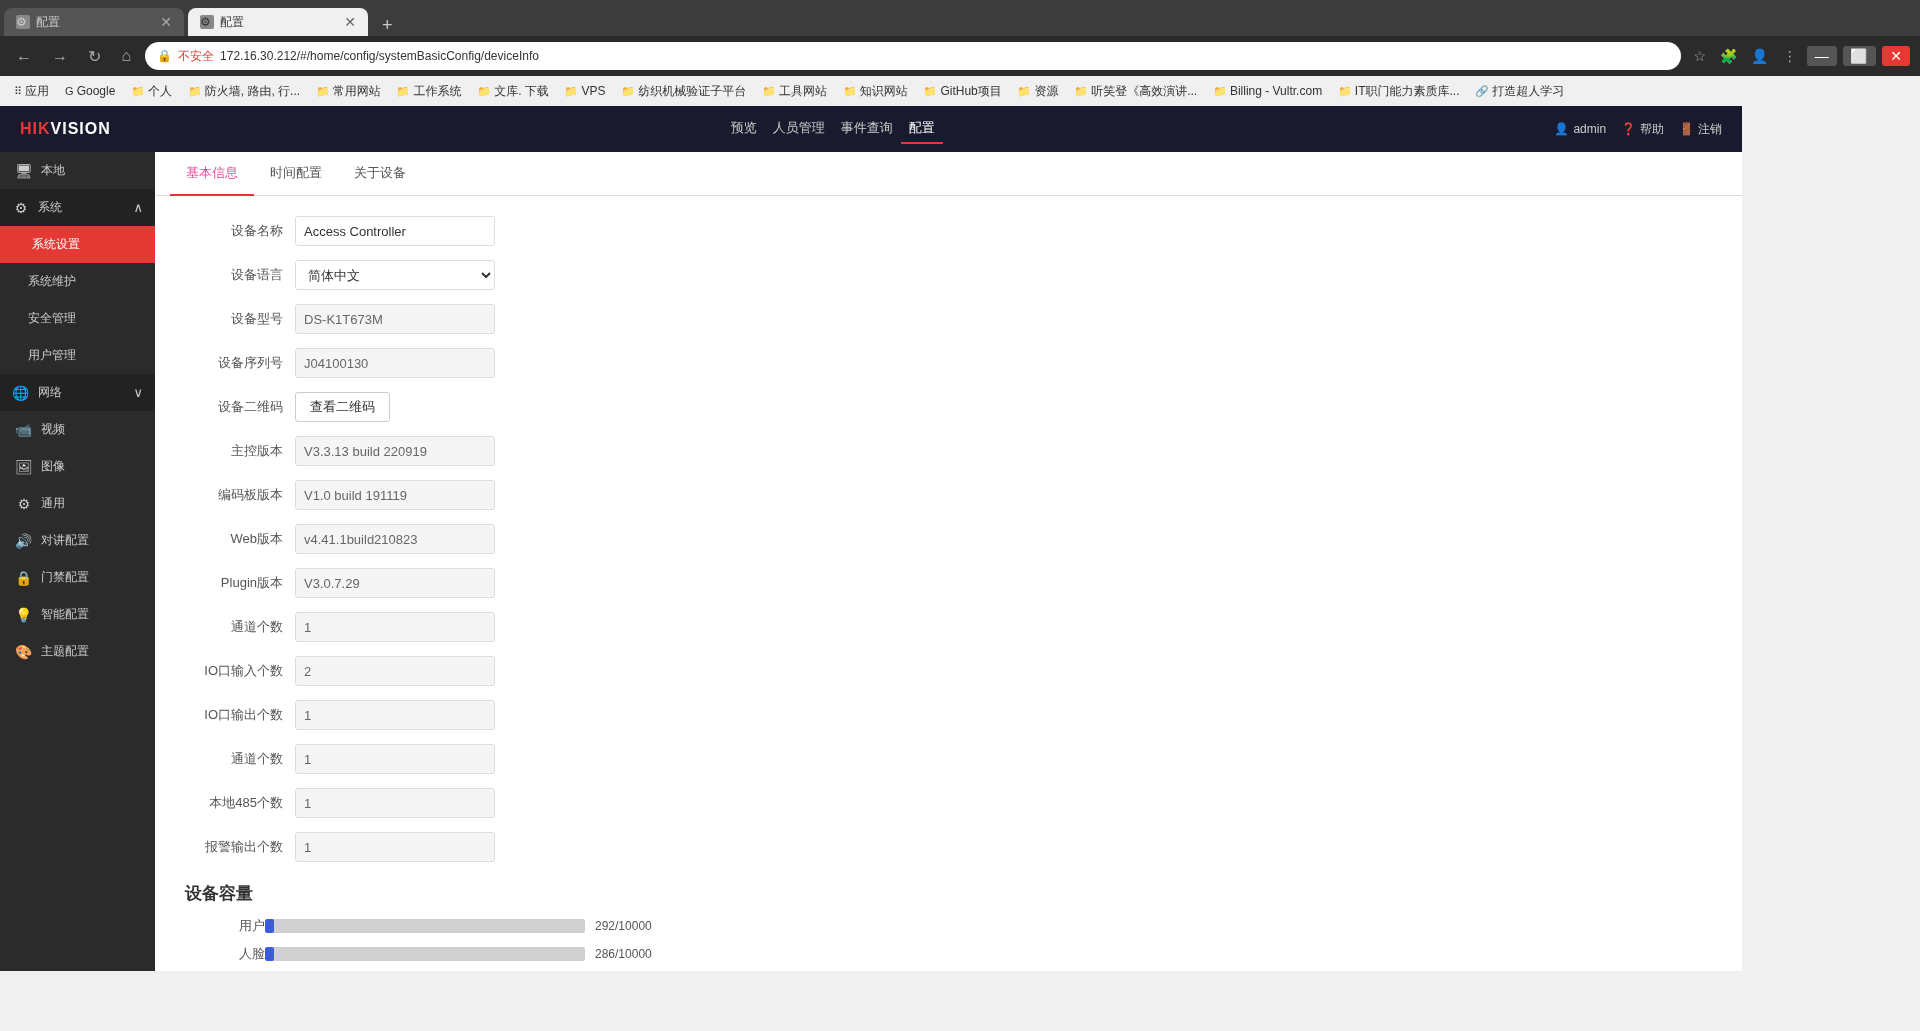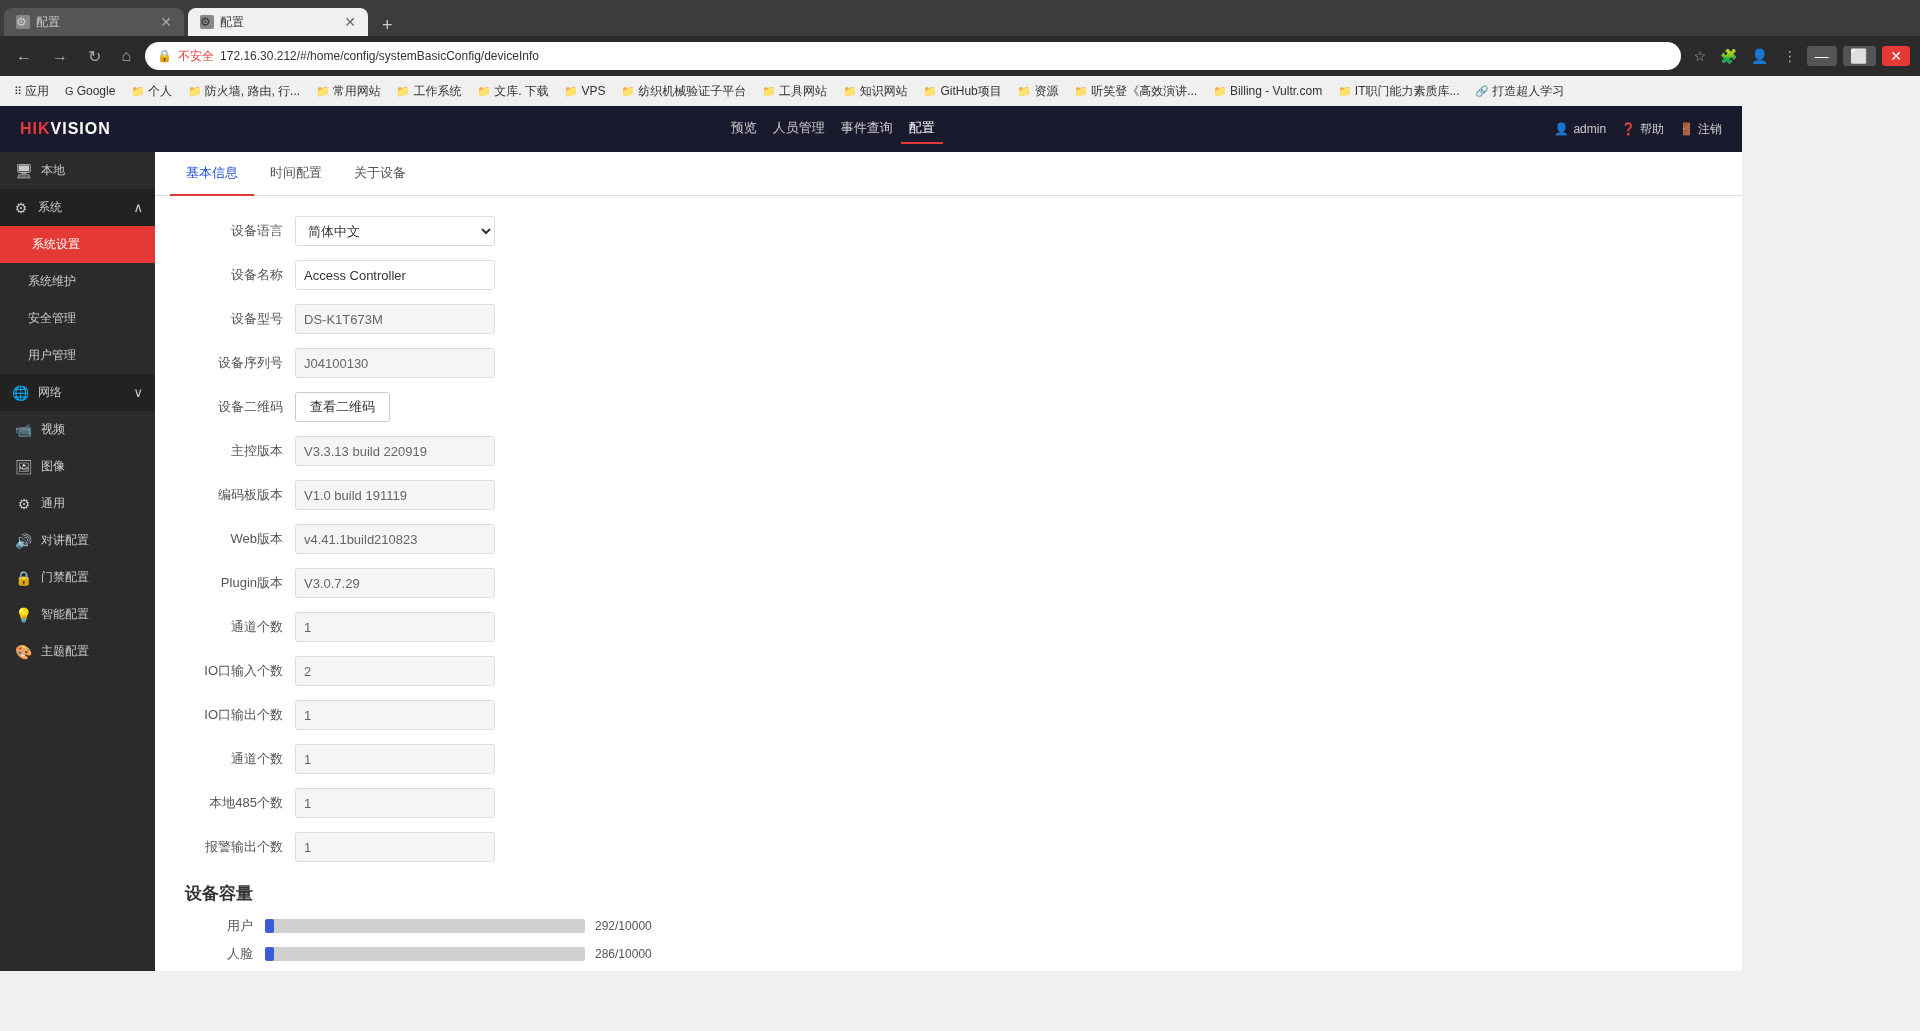--- a/index.html
+++ b/index.html
@@ -51,37 +51,37 @@
     .sidebar-item.section { background: #222; justify-content: space-between; padding: 10px 12px; }
     .sidebar-icon { font-size: 14px; width: 18px; text-align: center; flex-shrink: 0; }
     .sidebar-label { font-size: 12px; }
 
     
     .content-area { flex: 1; background: #fff; overflow-y: auto; }
 
     
     .content-tabs { display: flex; border-bottom: 1px solid #ddd; padding: 0 15px; background: #fff; }
     .content-tab { padding: 12px 16px; font-size: 13px; color: #555; cursor: pointer; border-bottom: 2px solid transparent; margin-bottom: -1px; }
-    .content-tab.active { color: #1d4ed8; border-bottom: 2px solid #e53935; }
+    .content-tab.active { color: #ec4899; border-bottom: 2px solid #e53935; }
 
     
     .form-container { padding: 20px 30px; }
     .form-row { display: flex; align-items: center; margin-bottom: 14px; }
     .form-label { width: 110px; text-align: right; color: #555; font-size: 13px; padding-right: 12px; flex-shrink: 0; }
     .form-input { width: 200px; height: 30px; border: 1px solid #ddd; border-radius: 3px; padding: 0 8px; font-size: 13px; background: #fff; color: #333; }
     .form-input.readonly { background: #f5f5f5; color: #666; }
     .form-select { width: 200px; height: 30px; border: 1px solid #ddd; border-radius: 3px; padding: 0 8px; font-size: 13px; background: #fff; color: #333; }
     .form-btn { padding: 5px 14px; border: 1px solid #ccc; border-radius: 3px; background: #fff; font-size: 13px; color: #333; cursor: pointer; }
 
     .section-title { font-size: 17px; font-weight: bold; color: #333; margin: 20px 0 12px 0; }
 
     
     .capacity-container { margin-top: 5px; }
     .capacity-row { display: flex; align-items: center; margin-bottom: 10px; }
-    .capacity-label { width: 80px; text-align: right; color: #555; font-size: 13px; padding-right: 12px; flex-shrink: 0; }
+    .capacity-label { width: 80px; text-align: right; color: #555; font-size: 13px; flex-shrink: 0; }
     .capacity-bar-container { width: 320px; height: 14px; background: #d0d0d0; border-radius: 2px; overflow: hidden; }
     .capacity-bar { height: 100%; background: #3b5bdb; border-radius: 2px; }
     .capacity-text { margin-left: 10px; font-size: 12px; color: #555; }
   </style>
 </head>
 <body>
 
 <div class="browser-chrome">
   <div class="tab-bar">
     <div class="tab">
@@ -287,29 +287,29 @@
     <div class="content-area">
       <div class="content-tabs">
         <div class="content-tab active">基本信息</div>
         <div class="content-tab">时间配置</div>
         <div class="content-tab">关于设备</div>
       </div>
 
       <div class="form-container">
 
         <div class="form-row">
+          <span class="form-label">设备名称</span>
+          <input class="form-input" type="text" value="Access Controller" style="">
+        </div>
+
+        <div class="form-row">
           <span class="form-label">设备语言</span>
           <select class="form-select">
             <option>简体中文</option>
           </select>
-        </div>
-
-        <div class="form-row">
-          <span class="form-label">设备名称</span>
-          <input class="form-input" type="text" value="Access Controller" style="">
         </div>
 
         <div class="form-row">
           <span class="form-label">设备型号</span>
           <input class="form-input readonly" type="text" value="DS-K1T673M" readonly="" style="">
         </div>
 
         <div class="form-row">
           <span class="form-label">设备序列号</span>
           <input class="form-input readonly" type="text" value="J04100130" readonly="" style="">

